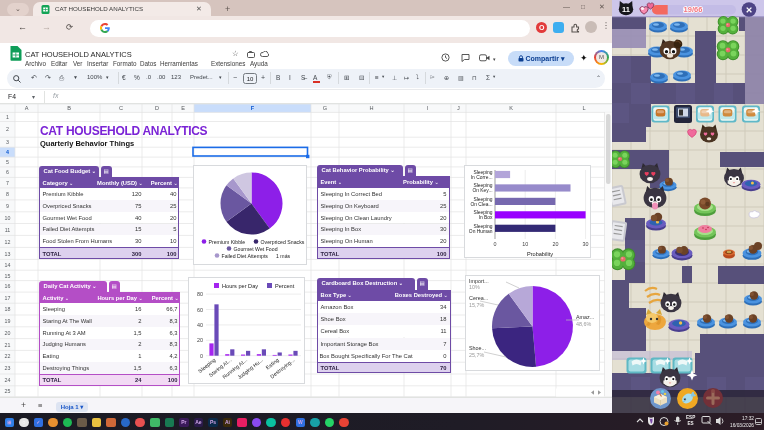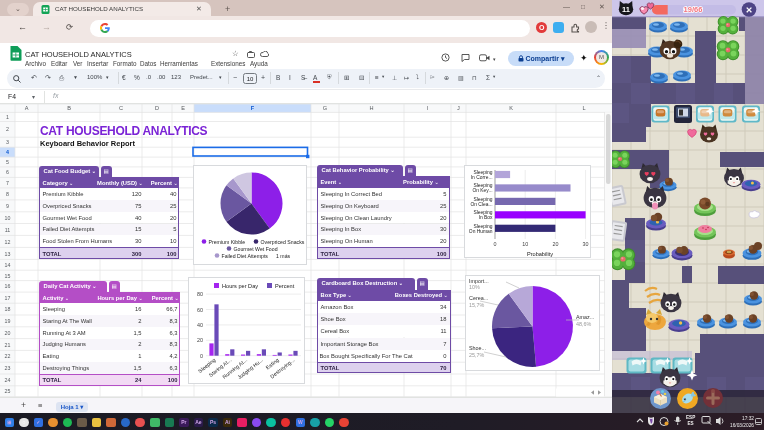--- a/index.html
+++ b/index.html
@@ -225,21 +225,21 @@
       <rect x="193" y="147.4" width="114.5" height="8.6" fill="none" stroke="#1b6ce8" stroke-width="1.6"></rect>
       <rect x="306" y="154.8" width="3.4" height="3.4" fill="#1b6ce8"></rect>
       <rect x="604.5" y="112.4" width="7.5" height="284" fill="#fafafa"></rect>
       <line x1="604.5" y1="112" x2="604.5" y2="396" stroke="#e3e3e3" stroke-width="0.8"></line>
       <rect x="606" y="114" width="4.5" height="70" rx="2" fill="#d8d8d8"></rect>
       <rect x="556" y="388.5" width="48" height="8" fill="#ffffff"></rect>
       <path d="M591 392.5 l3 -2.2 v4.4 Z" fill="#9a9a9a"></path>
       <path d="M601 392.5 l-3 -2.2 v4.4 Z" fill="#9a9a9a"></path>
     </svg>
 <div style="position:absolute;left:40px;top:123.5px;font-size:12px;font-weight:bold;color:#7b24d6;letter-spacing:-0.3px">CAT HOUSEHOLD ANALYTICS</div>
-    <div style="position:absolute;left:40px;top:139px;font-size:7.5px;font-weight:bold;color:#111">Keyboard Behavior Report</div>
+    <div style="position:absolute;left:40px;top:139px;font-size:7.5px;font-weight:bold;color:#111">Quarterly Behavior Things</div>
 <div style="position:absolute;left:38.5px;top:166.2px;width:60px;height:11.200000000000017px;background:#6e4ba6;border-radius:3px 3px 0 0;color:#fff;font-size:5.8px;font-weight:bold;line-height:11.200000000000017px;padding-left:5px;white-space:nowrap">Cat Food Budget <span style="font-size:5px">⌄</span></div>
     <div style="position:absolute;left:100.5px;top:166.2px;width:11px;height:11.200000000000017px;background:#6e4ba6;border-radius:3px 3px 0 0;color:#fff;font-size:5.5px;text-align:center;line-height:11.200000000000017px">▤</div>
     <div style="position:absolute;left:38.5px;top:177.4px;width:140.5px;height:10.5px;background:#6e4ba6;color:#fff;font-size:5.8px;font-weight:bold;">
       <span style="position:absolute;left:4px;top:50%;transform:translateY(-50%);white-space:nowrap">Category <span style="font-size:4.6px">⌄</span></span>
       <span style="position:absolute;right:36.5px;top:50%;transform:translateY(-50%);white-space:nowrap">Monthly (USD) <span style="font-size:4.6px">⌄</span></span>
       <span style="position:absolute;right:1.5px;top:50%;transform:translateY(-50%);white-space:nowrap">Percent <span style="font-size:4.6px">⌄</span></span>
     </div>
     <div style="position:absolute;left:38.5px;top:187.9px;width:140.5px;height:12.0px;background:#ffffff;font-size:5.8px;color:#333;">
       <span style="position:absolute;left:4px;top:50%;transform:translateY(-50%);white-space:nowrap">Premium Kibble</span>
       <span style="position:absolute;right:37.5px;top:50%;transform:translateY(-50%)">120</span>

